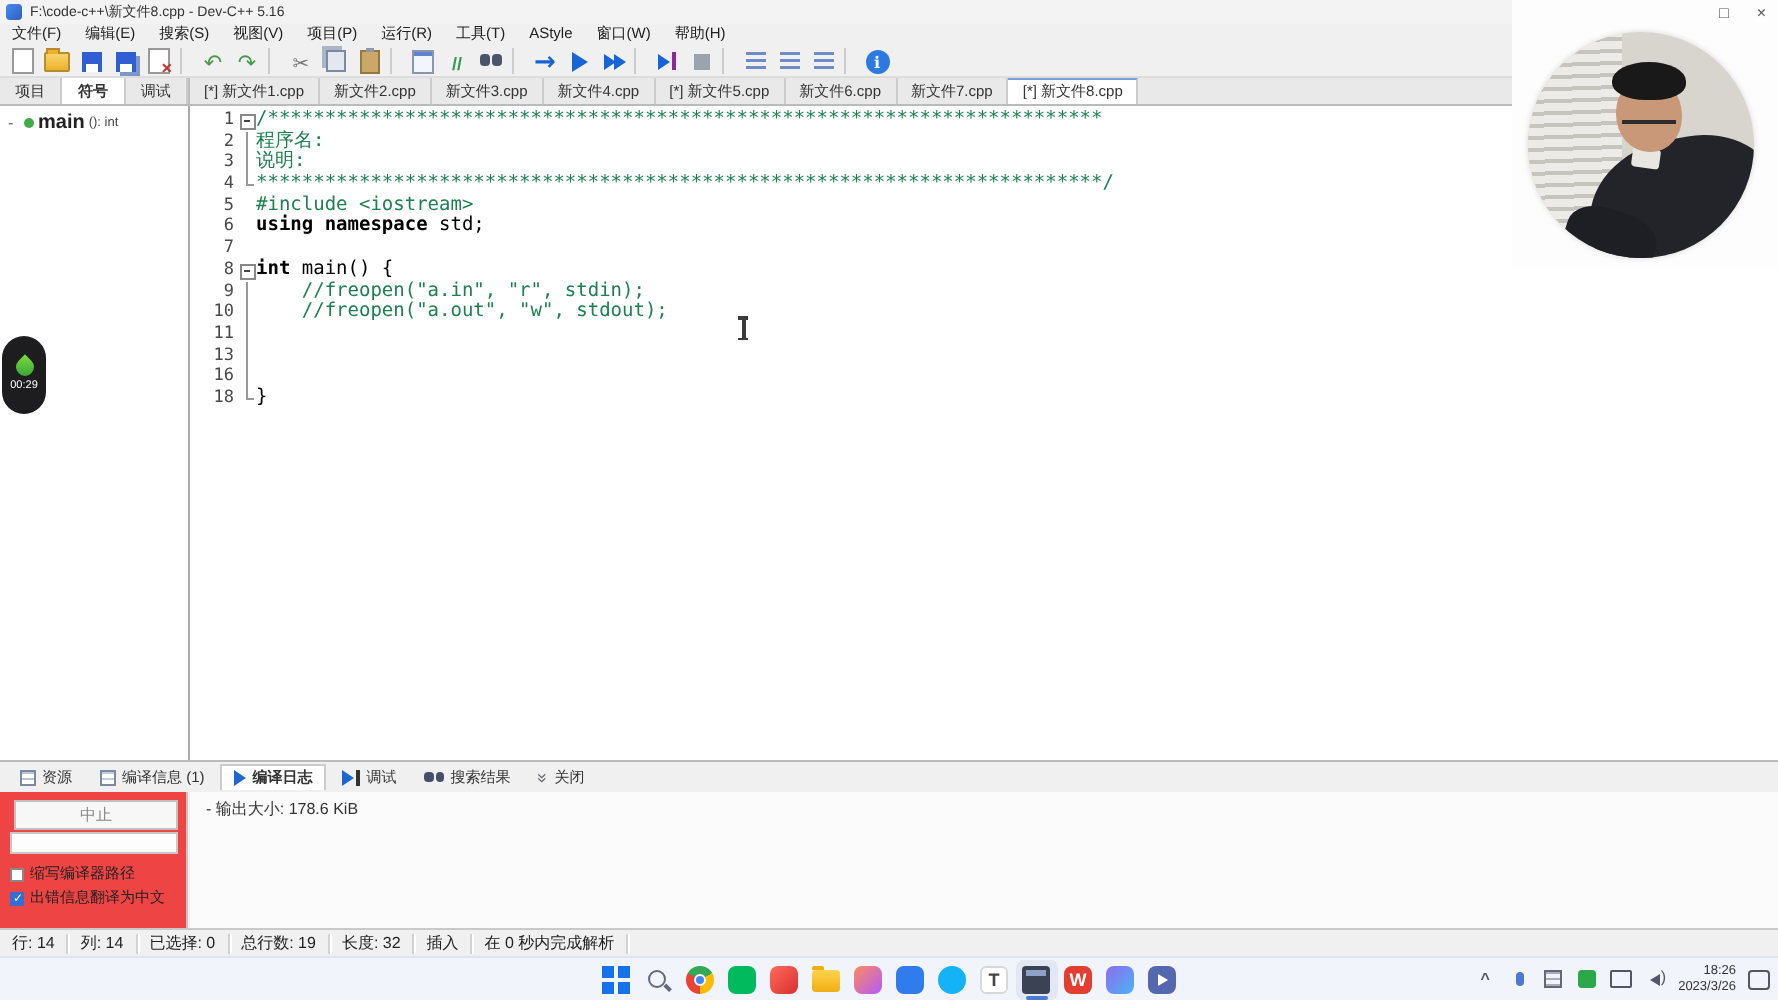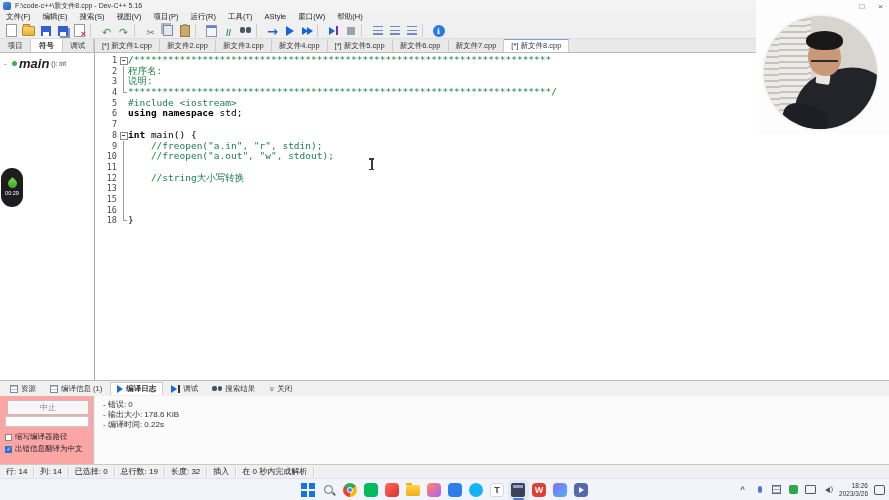--- a/index.html
+++ b/index.html
@@ -60,21 +60,21 @@
   .ltab.active{background:#fff;font-weight:bold;}
   #file-tabs{flex:1;display:flex;overflow:hidden;}
   .ftab{font-size:7.5px;color:#333;padding:0 7px;display:flex;align-items:center;border-right:1px solid #ccc;white-space:nowrap;}
   .ftab.active{background:#fff;border-top:1px solid #7aa0d8;}
 
   
   #leftpanel{left:0;top:53px;width:95px;height:327px;background:#fff;border-right:1px solid #aaa;box-sizing:border-box;font-size:7.5px;color:#222;}
   #tree-item{display:flex;align-items:center;gap:2px;padding:3px 0 0 4px;}
   #tree-collapse{color:#666;font-size:8px;width:6px;}
   #tree-dot{width:5px;height:5px;border-radius:50%;background:#3fae4a;}
-  #tree-label{font-weight:bold;font-size:13px;font-style:italic;}
+  #tree-label{font-weight:bold;font-size:10px;}
   #tree-type{font-size:6.5px;color:#444;}
 
   
   #editor{left:95px;top:53px;width:794px;height:327px;background:#fff;overflow:hidden;}
   #editor-lines{position:absolute;left:0;top:2px;width:100%;}
   .eline{display:flex;height:10.7px;line-height:10.7px;align-items:stretch;}
   .eline .gut{width:22px;text-align:right;padding-right:2px;color:#4a4a4a;font-size:8.5px;font-family:"DejaVu Sans Mono",monospace;background:#fff;flex:none;}
   .eline .fold{width:9px;flex:none;position:relative;background:#fff;}
   .fold-box::before{content:"";position:absolute;left:1px;top:2px;width:6px;height:6px;border:1px solid #888;background:#fff;}
   .fold-box::after{content:"";position:absolute;left:3px;top:5px;width:3px;height:1px;background:#444;}
@@ -119,21 +119,21 @@
   .bt-list{width:8px;height:8px;border:1px solid #7a8aa0;background:repeating-linear-gradient(#c3cdda 0 1px,#fff 1px 3px);box-sizing:border-box;}
   .bt-play{width:0;height:0;border-top:4px solid transparent;border-bottom:4px solid transparent;border-left:6px solid #1e66d0;}
   .bt-playbar{display:flex;align-items:center;}
   .bt-playbar::before{content:"";width:0;height:0;border-top:4px solid transparent;border-bottom:4px solid transparent;border-left:6px solid #1e66d0;}
   .bt-playbar::after{content:"";width:2px;height:8px;background:#333;margin-left:1px;}
   .bt-binoc{width:10px;height:6px;position:relative;}
   .bt-binoc::before,.bt-binoc::after{content:"";position:absolute;top:0;width:4.5px;height:5.5px;background:#44506a;border-radius:2px;}
   .bt-binoc::before{left:0;} .bt-binoc::after{right:0;}
   .bt-chevrons{display:inline-block;transform:rotate(90deg);color:#667;font-size:9px;line-height:6px;}
 
-  #bottom-left{left:0;top:396px;width:94px;height:68px;background:#fca5a5;border-right:1px solid #c5c5c5;box-sizing:border-box;}
+  #bottom-left{left:0;top:396px;width:94px;height:68px;background:#ef4444;border-right:1px solid #c5c5c5;box-sizing:border-box;}
   #abort-btn{position:absolute;left:7px;top:4px;width:80px;height:13px;border:1px solid #c0c0c0;background:#f7f7f7;color:#8a8a8a;font-size:8px;display:flex;align-items:center;justify-content:center;}
   #progress{position:absolute;left:5px;top:20px;width:84px;height:11px;background:#fdfdfd;border:1px solid #c8c8c8;box-sizing:border-box;}
   .cbrow{position:absolute;left:5px;display:flex;align-items:center;gap:3px;font-size:7.5px;color:#222;}
   .cb{width:7px;height:7px;border:1px solid #888;background:#fff;box-sizing:border-box;position:relative;flex:none;}
   .cb.checked{background:#2f6fd6;border-color:#2f6fd6;}
   .cb.checked::after{content:"\2713";position:absolute;left:0.5px;top:-1.5px;color:#fff;font-size:6px;}
 
   #log-area{left:95px;top:396px;width:794px;height:68px;background:#fbfbfb;font-size:8px;color:#333;padding:4px 0 0 8px;box-sizing:border-box;}
   .logline{line-height:10px;white-space:pre;}
 
@@ -367,31 +367,21 @@
         <span class="gut">10</span>
         <span class="fold fold-bar"></span>
         <span class="code"><span class="c-cm">    //freopen("a.out", "w", stdout);</span></span>
       </div>
       <div class="eline">
         <span class="gut">11</span>
         <span class="fold fold-bar"></span>
         <span class="code"></span>
       </div>
       <div class="eline">
-        <span class="gut">12</span>
-        <span class="fold fold-bar"></span>
-        <span class="code"><span class="c-cm">    //string大小写转换</span></span>
-      </div>
-      <div class="eline">
         <span class="gut">13</span>
-        <span class="fold fold-bar"></span>
-        <span class="code"></span>
-      </div>
-      <div class="eline">
-        <span class="gut">15</span>
         <span class="fold fold-bar"></span>
         <span class="code"></span>
       </div>
       <div class="eline">
         <span class="gut">16</span>
         <span class="fold fold-bar"></span>
         <span class="code"></span>
       </div>
       <div class="eline">
         <span class="gut">18</span>
@@ -458,23 +448,21 @@
       <span class="cb"></span>
       <span>缩写编译器路径</span>
     </div>
   <div class="cbrow" style="top:48px" id="cbrow1">
       <span class="cb checked"></span>
       <span>出错信息翻译为中文</span>
     </div>
 </div>
 
 <div id="log-area" class="abs">
-    <div class="logline">- 错误: 0</div>
     <div class="logline">- 输出大小: 178.6 KiB</div>
-    <div class="logline">- 编译时间: 0.22s</div>
   </div>
 
 <div id="statusbar" class="abs">
     <div class="sfield">行: 14</div>
     <div class="sfield">列: 14</div>
     <div class="sfield">已选择: 0</div>
     <div class="sfield">总行数: 19</div>
     <div class="sfield">长度: 32</div>
     <div class="sfield">插入</div>
     <div class="sfield">在 0 秒内完成解析</div>

